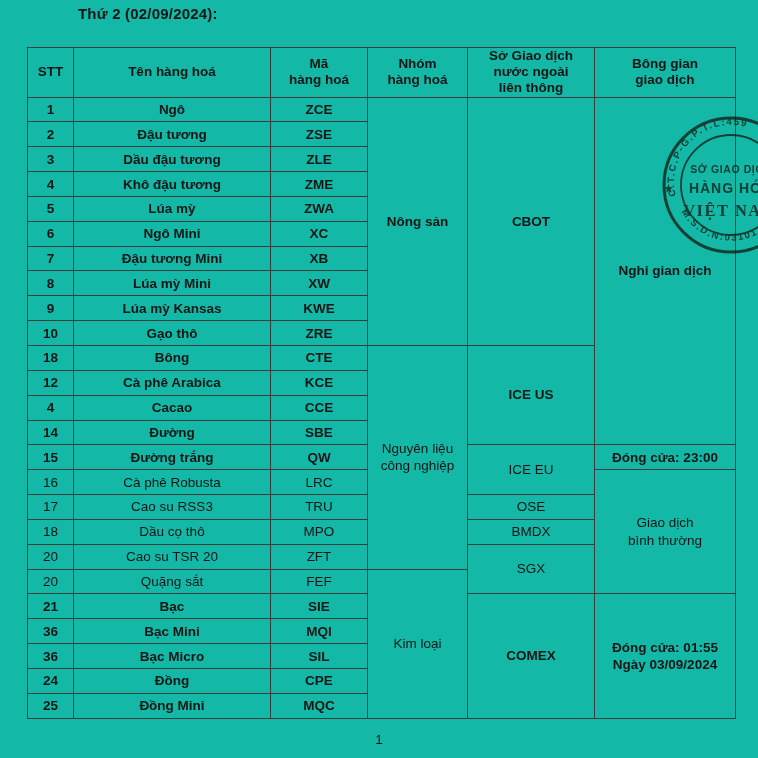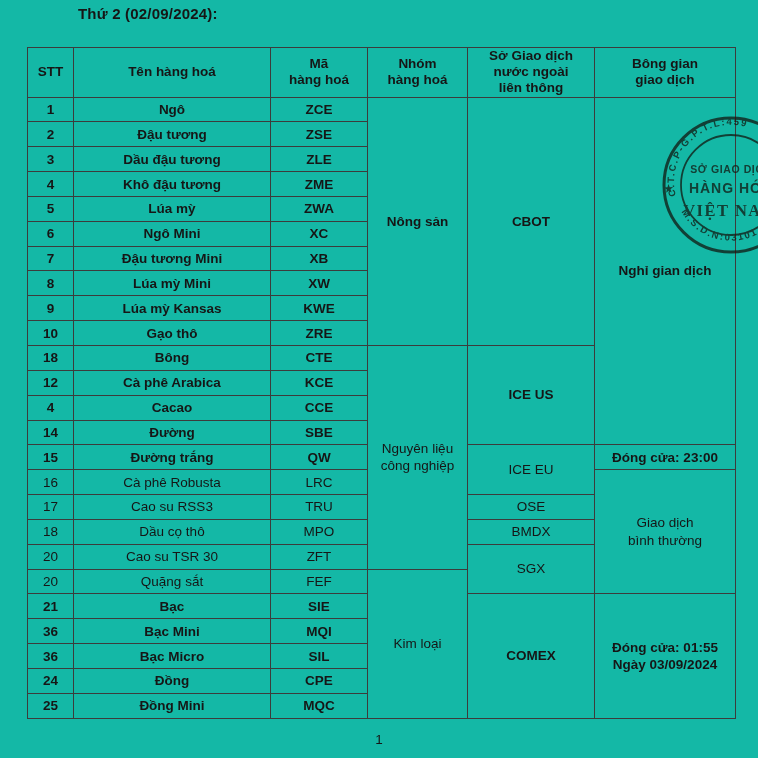--- a/index.html
+++ b/index.html
@@ -213,21 +213,21 @@
           <td rowspan="1" class="pre">OSE</td>
         </tr>
         <tr>
           <td>18</td>
           <td>Dầu cọ thô</td>
           <td>MPO</td>
           <td rowspan="1" class="pre">BMDX</td>
         </tr>
         <tr>
           <td>20</td>
-          <td>Cao su TSR 30</td>
+          <td>Cao su TSR 20</td>
           <td>ZFT</td>
           <td rowspan="2" class="pre">SGX</td>
         </tr>
         <tr>
           <td>20</td>
           <td>Quặng sắt</td>
           <td>FEF</td>
           <td rowspan="6" class="pre">Kim loại</td>
         </tr>
         <tr>

